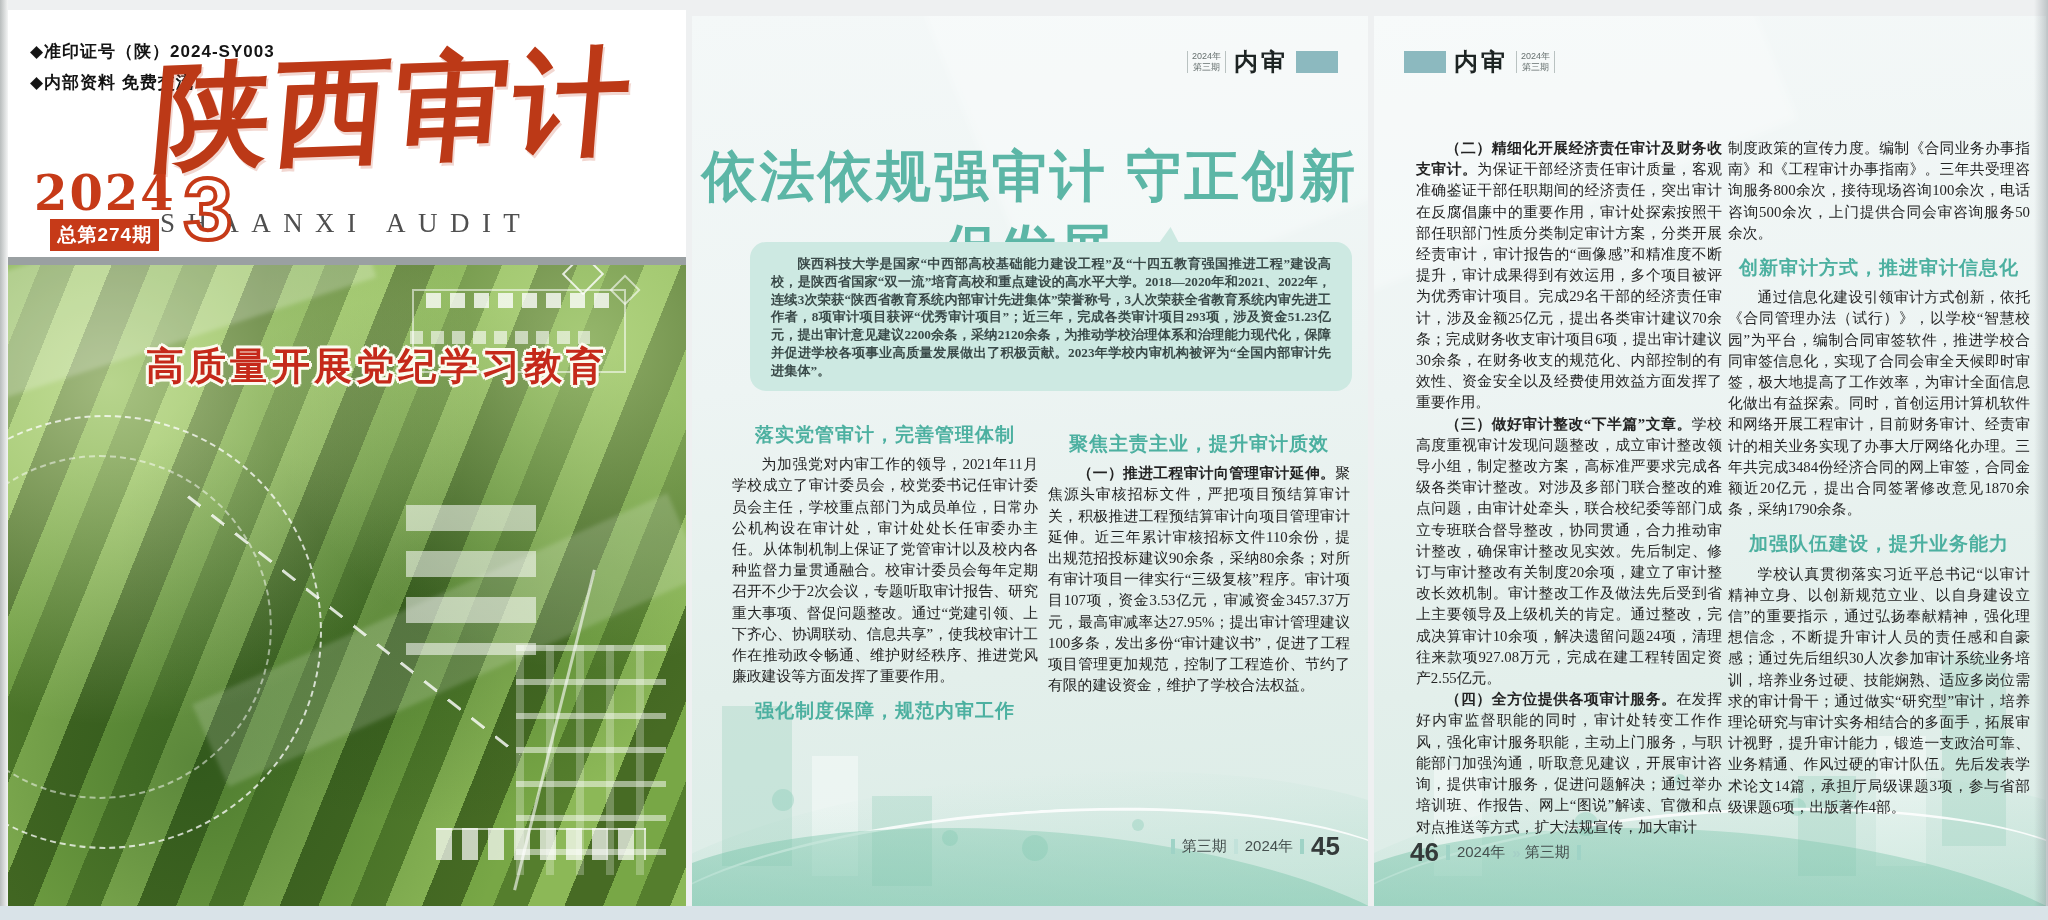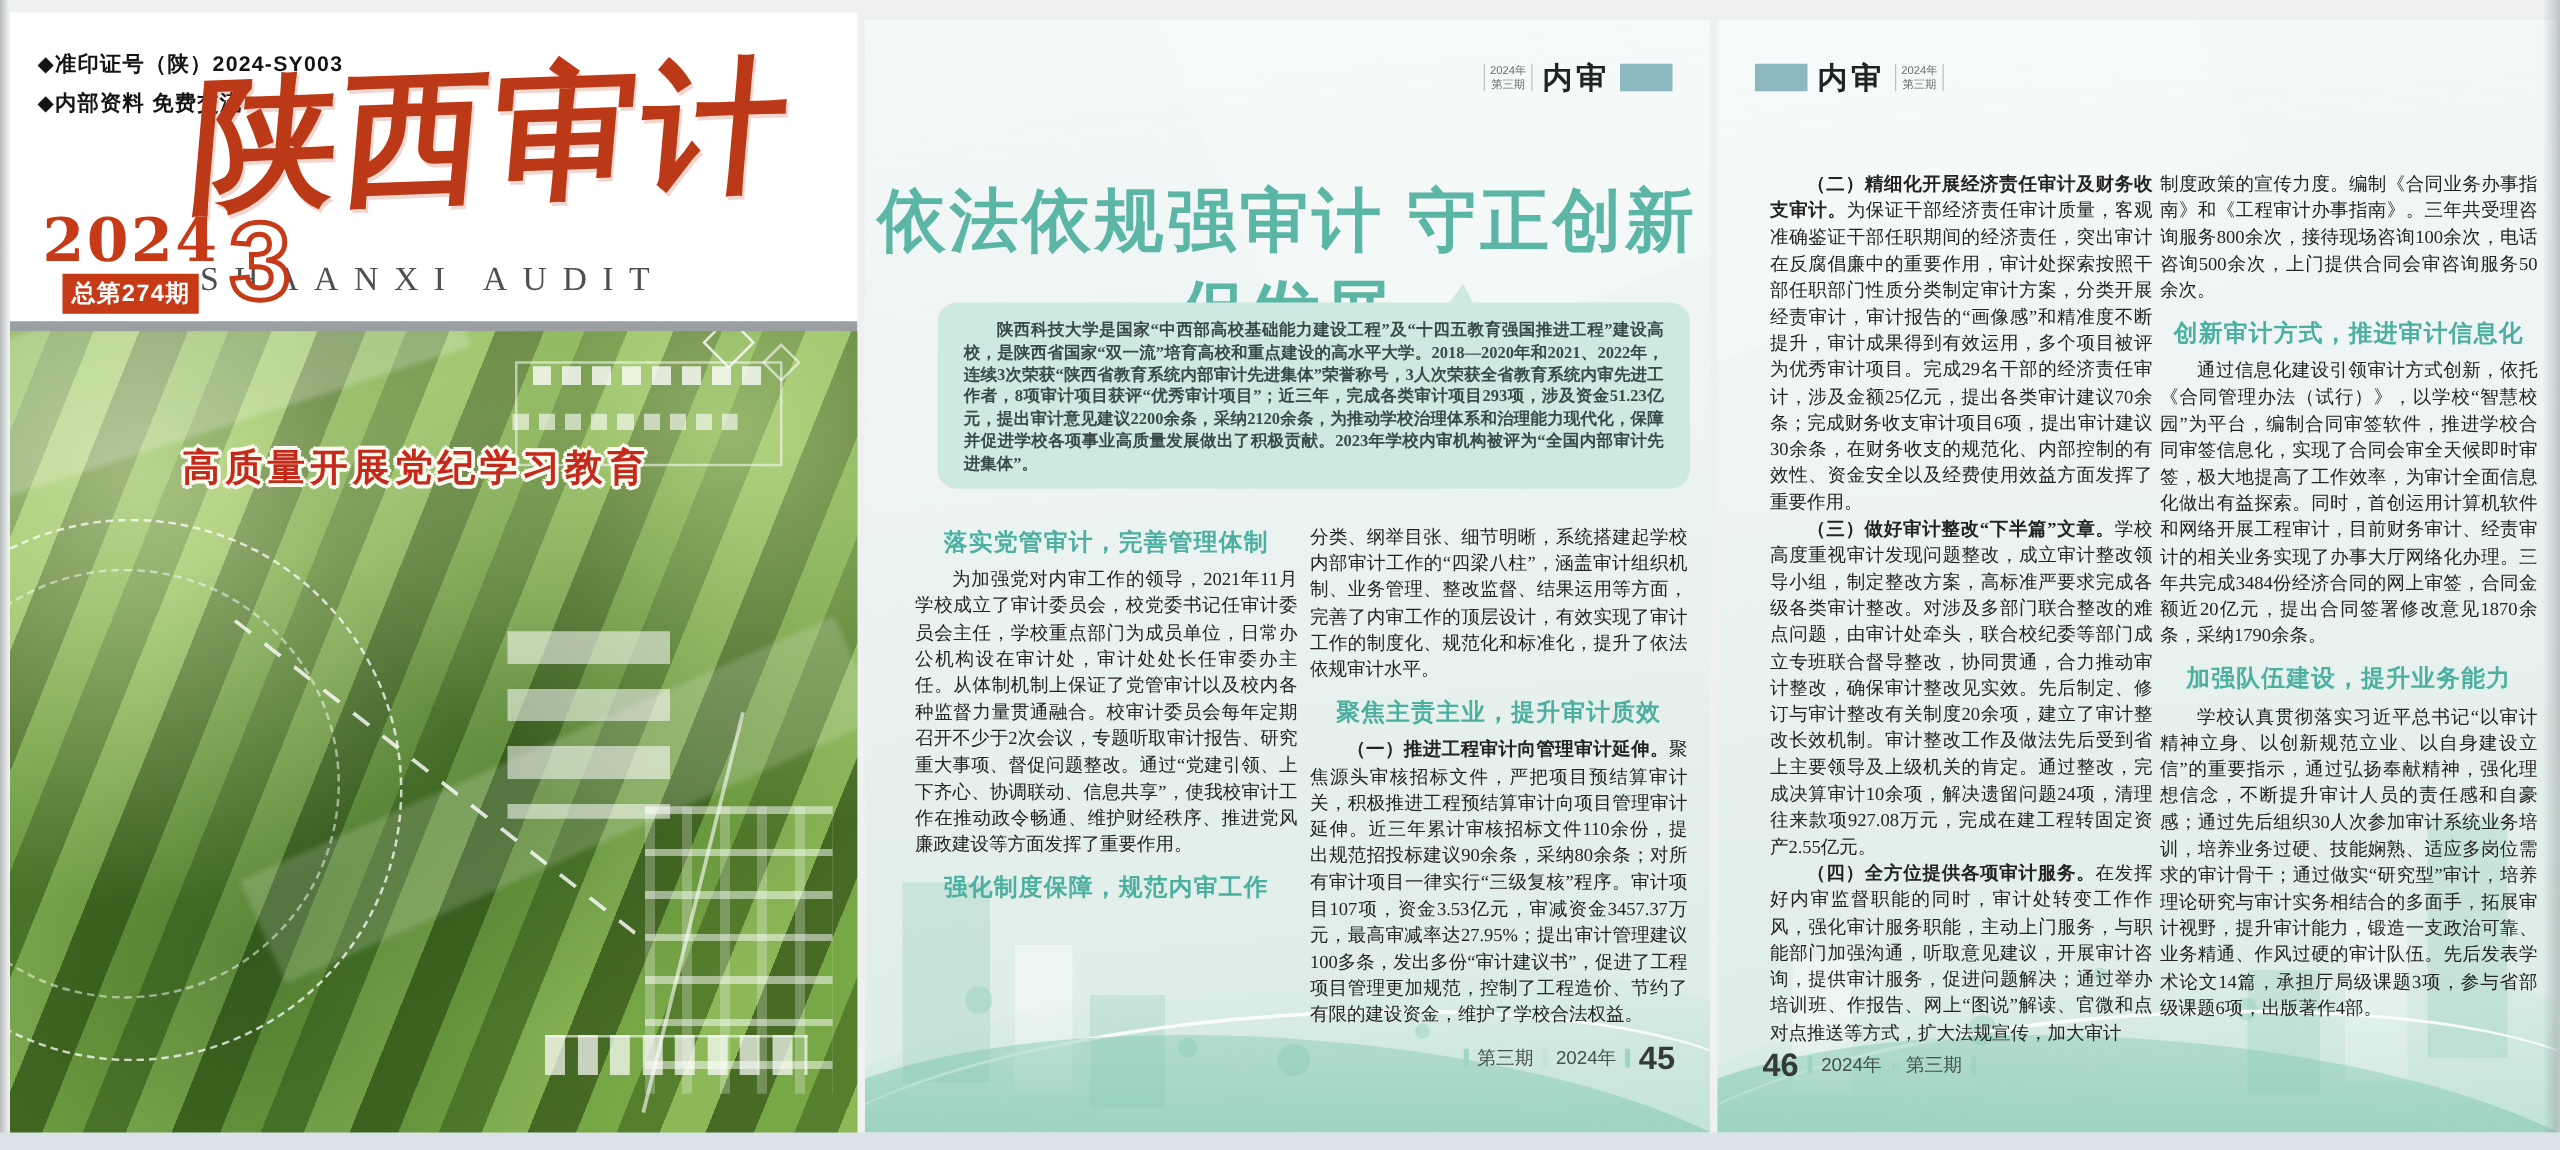--- a/index.html
+++ b/index.html
@@ -53,23 +53,23 @@
   .ph-boxes{right:150px;top:240px;width:130px;height:150px;
       background:repeating-linear-gradient(180deg,rgba(255,255,255,.55) 0 26px,transparent 26px 46px);}
   .ph-circuit{right:20px;top:380px;width:150px;height:230px;
       background:
        repeating-linear-gradient(180deg,rgba(255,255,255,.5) 0 6px,transparent 6px 34px),
        repeating-linear-gradient(90deg,rgba(255,255,255,.25) 0 8px,transparent 8px 30px);}
   .ph-circline{right:130px;top:300px;width:3px;height:330px;background:rgba(255,255,255,.6);transform:rotate(14deg);}
   .ph-cells{right:40px;bottom:60px;width:210px;height:30px;
       background:repeating-linear-gradient(90deg,rgba(255,255,255,.7) 0 16px,transparent 16px 26px);
       border-top:2px solid rgba(255,255,255,.6);}
-  .slogan{position:absolute;left:138px;top:76px;white-space:nowrap;font-size:30px;font-weight:900;color:#c5291a;letter-spacing:4px;
+  .slogan{position:absolute;left:138px;top:76px;white-space:nowrap;font-size:38px;font-weight:900;color:#c5291a;letter-spacing:4px;
       text-shadow:-2px -2px 0 #fbfbef,2px -2px 0 #fbfbef,-2px 2px 0 #fbfbef,2px 2px 0 #fbfbef,
-                  -3px 0 0 #fbfbef,3px 0 0 #fbfbef,0 -3px 0 #fbfbef,0 3px 0 #fbfbef;margin-top:13px;}
+                  -3px 0 0 #fbfbef,3px 0 0 #fbfbef,0 -3px 0 #fbfbef,0 3px 0 #fbfbef;}
 
   
   .page{position:absolute;top:16px;height:890px;overflow:hidden;
       background:linear-gradient(175deg,#f4f8f8 0%,#edf4f3 40%,#e3efeb 72%,#daece6 100%);}
   .page45{left:692px;width:676px;}
   .page46{left:1374px;width:672px;}
   .wave-a{position:absolute;bottom:-150px;left:-15%;width:130%;height:280px;border-radius:50%;
       background:linear-gradient(180deg,rgba(165,218,198,0),rgba(150,210,188,.6));transform:rotate(-5deg);}
   .wave-b{position:absolute;bottom:-185px;left:-12%;width:124%;height:260px;border-radius:50%;
       background:linear-gradient(180deg,rgba(125,198,172,.4),rgba(112,192,166,.8));transform:rotate(4deg);}
@@ -190,21 +190,20 @@
       <span class="intro-text">陕西科技大学是国家“中西部高校基础能力建设工程”及“十四五教育强国推进工程”建设高校，是陕西省国家“双一流”培育高校和重点建设的高水平大学。2018—2020年和2021、2022年，连续3次荣获“陕西省教育系统内部审计先进集体”荣誉称号，3人次荣获全省教育系统内审先进工作者，8项审计项目获评“优秀审计项目”；近三年，完成各类审计项目293项，涉及资金51.23亿元，提出审计意见建议2200余条，采纳2120余条，为推动学校治理体系和治理能力现代化，保障并促进学校各项事业高质量发展做出了积极贡献。2023年学校内审机构被评为“全国内部审计先进集体”。</span>
     </div>
 
     <div class="col col-l">
       <h3>落实党管审计，完善管理体制</h3>
       <p>为加强党对内审工作的领导，2021年11月学校成立了审计委员会，校党委书记任审计委员会主任，学校重点部门为成员单位，日常办公机构设在审计处，审计处处长任审委办主任。从体制机制上保证了党管审计以及校内各种监督力量贯通融合。校审计委员会每年定期召开不少于2次会议，专题听取审计报告、研究重大事项、督促问题整改。通过“党建引领、上下齐心、协调联动、信息共享”，使我校审计工作在推动政令畅通、维护财经秩序、推进党风廉政建设等方面发挥了重要作用。</p>
       <h3>强化制度保障，规范内审工作</h3>
     </div>
 
     <div class="col col-r">
-      <p class="cont">分类、纲举目张、细节明晰，系统搭建起学校内部审计工作的“四梁八柱”，涵盖审计组织机制、业务管理、整改监督、结果运用等方面，完善了内审工作的顶层设计，有效实现了审计工作的制度化、规范化和标准化，提升了依法依规审计水平。</p>
       <h3>聚焦主责主业，提升审计质效</h3>
       <p><b class="lead">（一）推进工程审计向管理审计延伸。</b><span>聚焦源头审核招标文件，严把项目预结算审计关，积极推进工程预结算审计向项目管理审计延伸。近三年累计审核招标文件110余份，提出规范招投标建议90余条，采纳80余条；对所有审计项目一律实行“三级复核”程序。审计项目107项，资金3.53亿元，审减资金3457.37万元，最高审减率达27.95%；提出审计管理建议100多条，发出多份“审计建议书”，促进了工程项目管理更加规范，控制了工程造价、节约了有限的建设资金，维护了学校合法权益。</span></p>
     </div>
 
     <div class="footer">
       <span class="f-bar"></span>
       <span>第三期</span>
       <span class="f-bar light"></span>
       <span>2024年</span>
       <span class="f-bar"></span>

